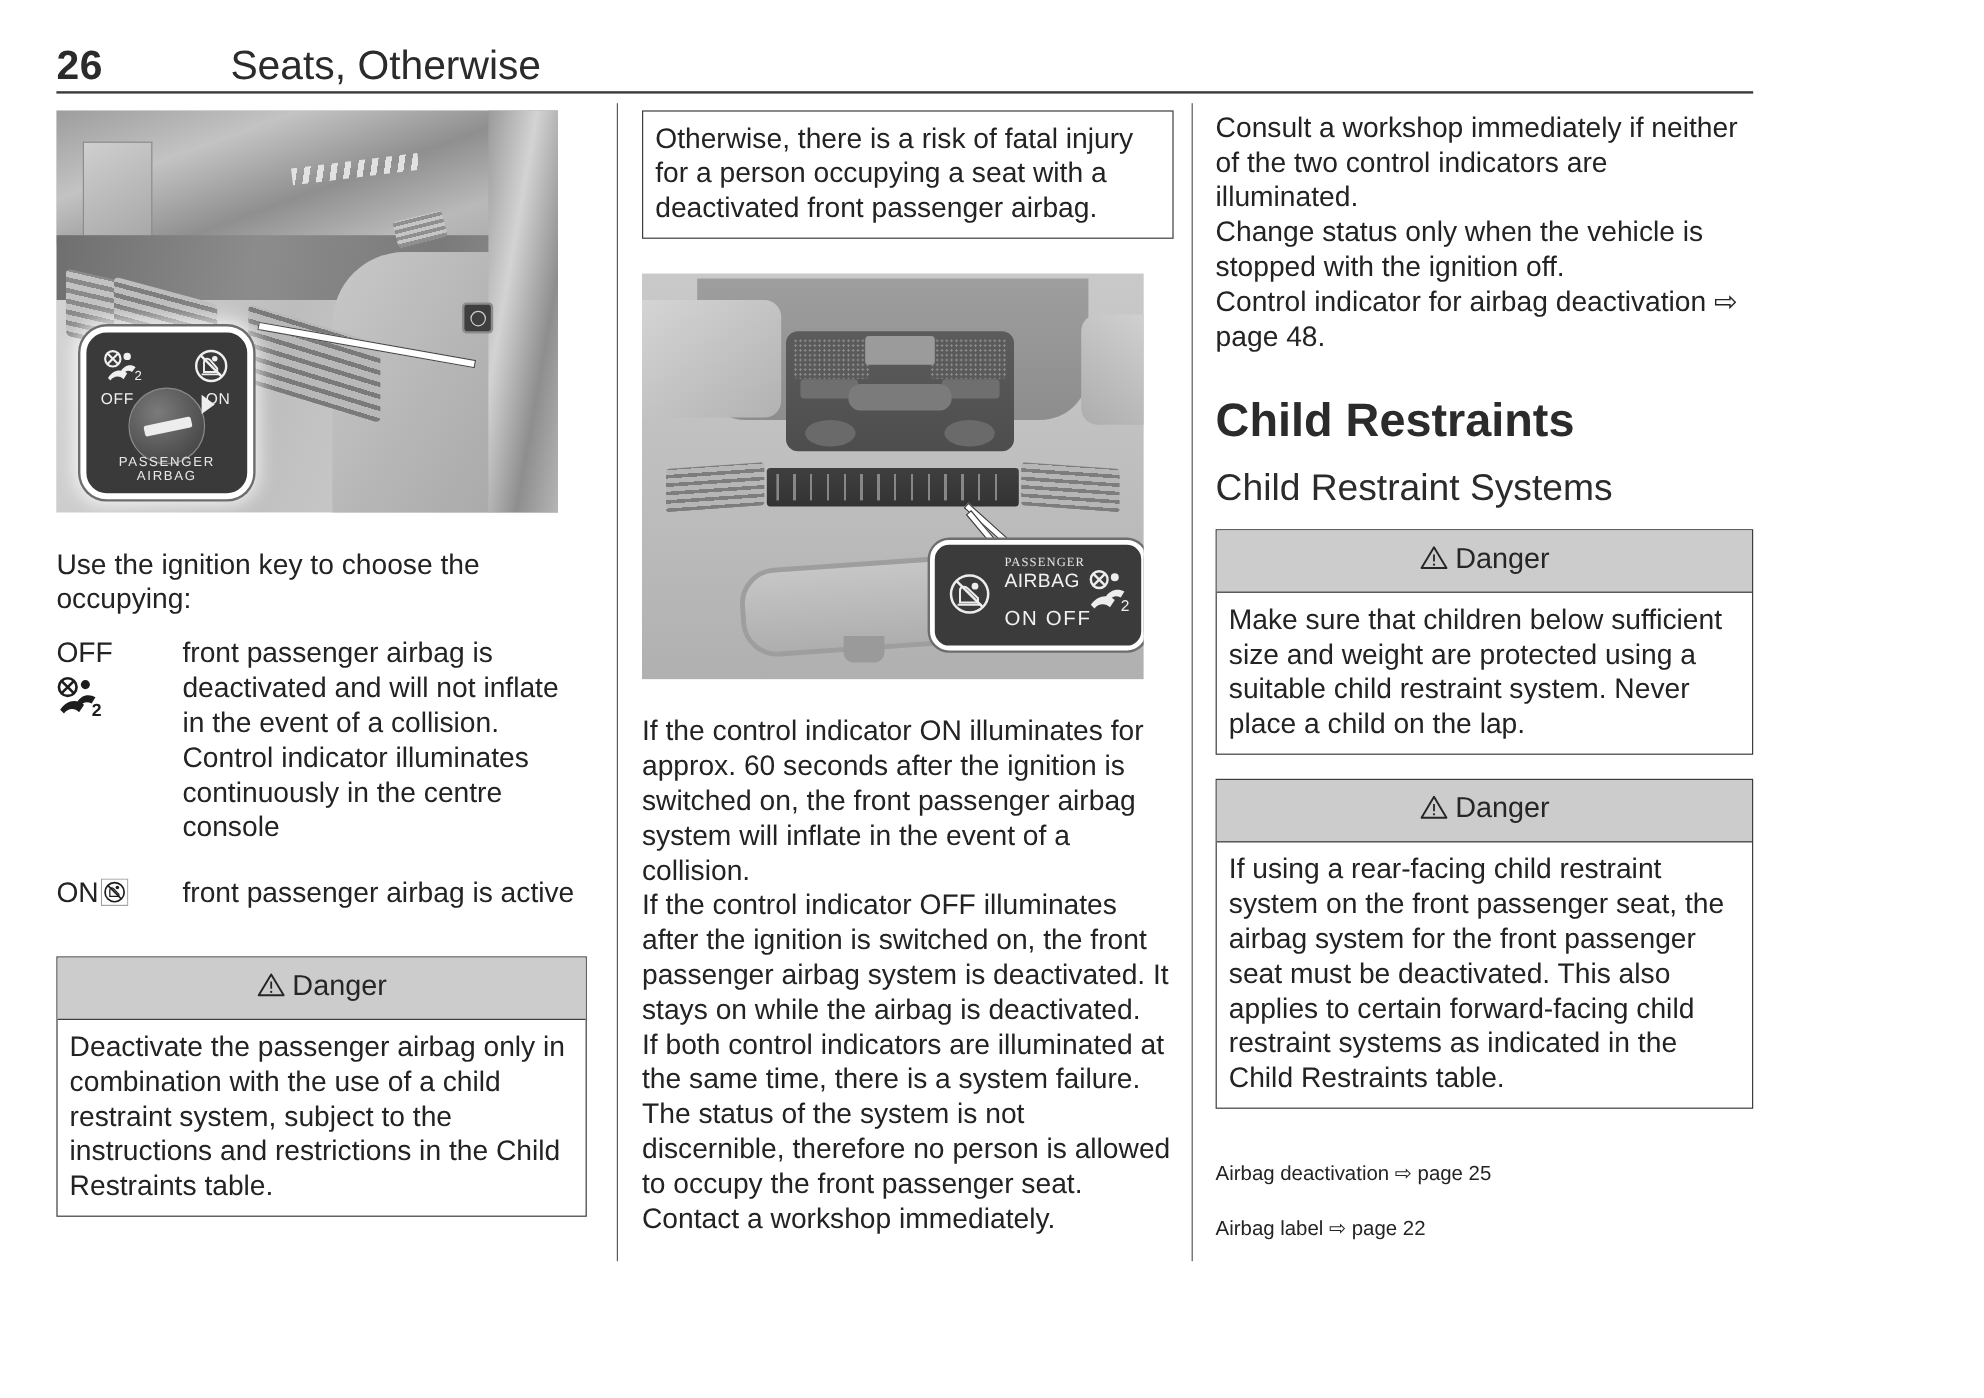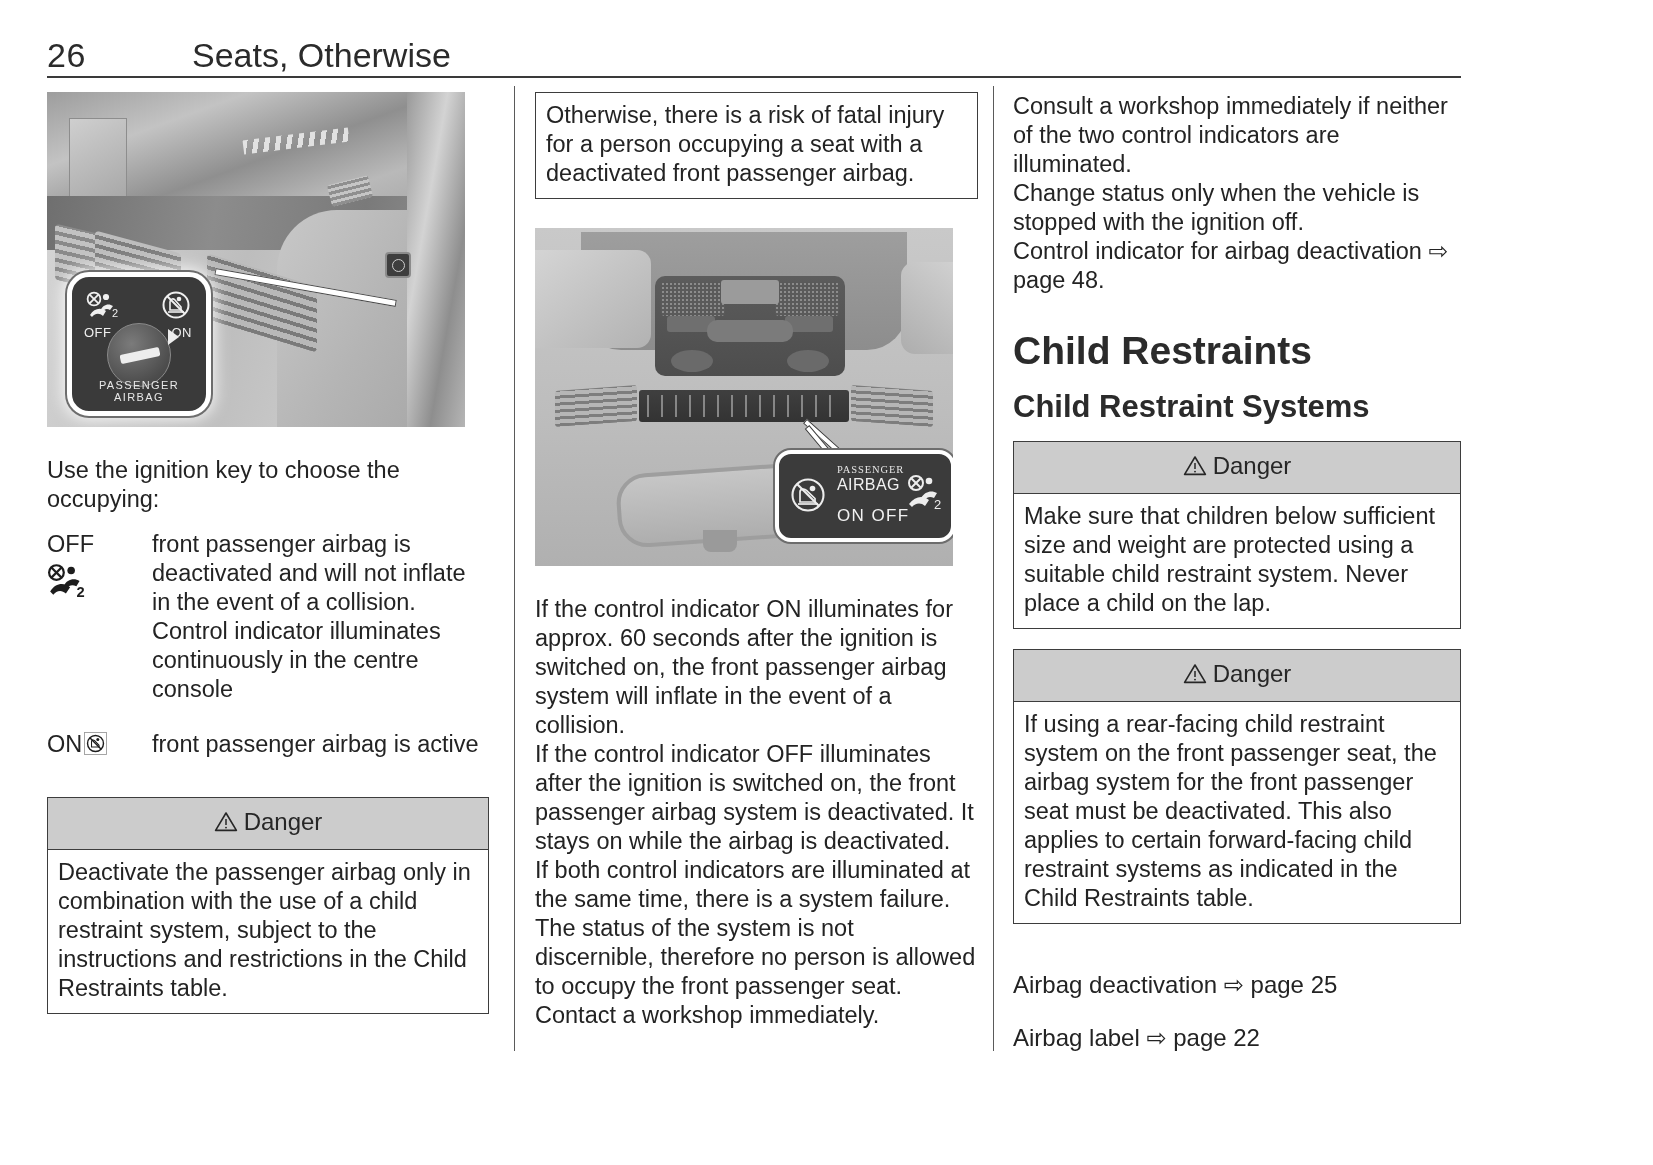--- a/index.html
+++ b/index.html
@@ -7,21 +7,21 @@
     width:1653px;height:1165px;
     background:#ffffff;
     font-family:"Liberation Sans", sans-serif;
     color:#1d1d1d;
     -webkit-font-smoothing:antialiased;
   }
   .page{position:relative;width:1653px;height:1165px;overflow:hidden;}
 
   
   .header{position:absolute;left:47px;top:36px;width:1414px;height:48px;}
-  .page-num{position:absolute;left:0;top:0;font-size:34px;letter-spacing:.5px;color:#2b2b2b;}
+  .page-num{position:absolute;left:0;top:0;font-size:34px;letter-spacing:.5px;color:#2b2b2b;font-weight:bold;}
   .chapter-title{position:absolute;left:145px;top:0;font-size:34px;color:#2b2b2b;}
   .header-rule{position:absolute;left:47px;top:76px;width:1414px;height:2px;background:#3a3a3a;}
 
   
   .col{position:absolute;top:92px;}
   .col1{left:47px;width:442px;}
   .col2{left:535px;width:443px;}
   .col3{left:1013px;width:448px;}
 
   .vrule{position:absolute;top:86px;width:1px;height:965px;background:#5a5a5a;}
@@ -157,21 +157,21 @@
   .term-ico{display:block;margin-top:4px;}
   .term-inline{display:inline-block;vertical-align:-3px;margin-left:2px;}
 
   
   .danger{border:1px solid #3d3d3d;}
   .danger-head{background:#cccccc;border-bottom:1px solid #3d3d3d;
     text-align:center;font-size:24px;line-height:30px;padding:9px 0 10px;color:#262626;}
   .danger-head .wi{display:inline-block;vertical-align:-2px;margin-right:6px;}
   .danger-body{padding:8px 10px 10px 10px;font-size:23.5px;line-height:29px;color:#232323;}
 
-  .xref{font-size:24px;line-height:29px;color:#232323;}
+  .xref{font-size:17px;line-height:29px;color:#232323;}
 </style>
 </head>
 <body>
 
 <div class="page">
 
   <div class="header">
     <div class="page-num">26</div>
     <div class="chapter-title">Seats, Otherwise</div>
   </div>
@@ -356,21 +356,21 @@
   </div>
 
   <div class="col col3">
 
     <p class="t">Consult a workshop immediately if neither of the two control indicators are illuminated.</p>
     <p class="t">Change status only when the vehicle is stopped with the ignition off.</p>
     <p class="t">Control indicator for airbag deactivation ⇨ page 48.</p>
 
     <h1 style="margin:34px 0 16px 0;font-size:39px;font-weight:bold;color:#2b2b2b;">Child Restraints</h1>
 
-    <h2 style="margin:0 0 16px 0;font-size:31px;font-weight:bold;color:#2b2b2b;">Child Restraint Systems</h2>
+    <h2 style="margin:0 0 16px 0;font-size:31px;font-weight:normal;color:#2b2b2b;">Child Restraint Systems</h2>
 
     <div class="danger">
       <div class="danger-head">
         <span class="wi">
           <svg viewBox="0 0 24 21" width="24" height="21" aria-hidden="true">
             <path d="M12 2 L22.4 19.4 L1.6 19.4 Z" fill="none" stroke="#262626" stroke-width="1.6" stroke-linejoin="round"></path>
             <line x1="12" y1="8" x2="12" y2="14" stroke="#262626" stroke-width="1.5"></line>
             <circle cx="12" cy="16.6" r="0.95" fill="#262626"></circle>
           </svg>
         </span><span>Danger</span>

